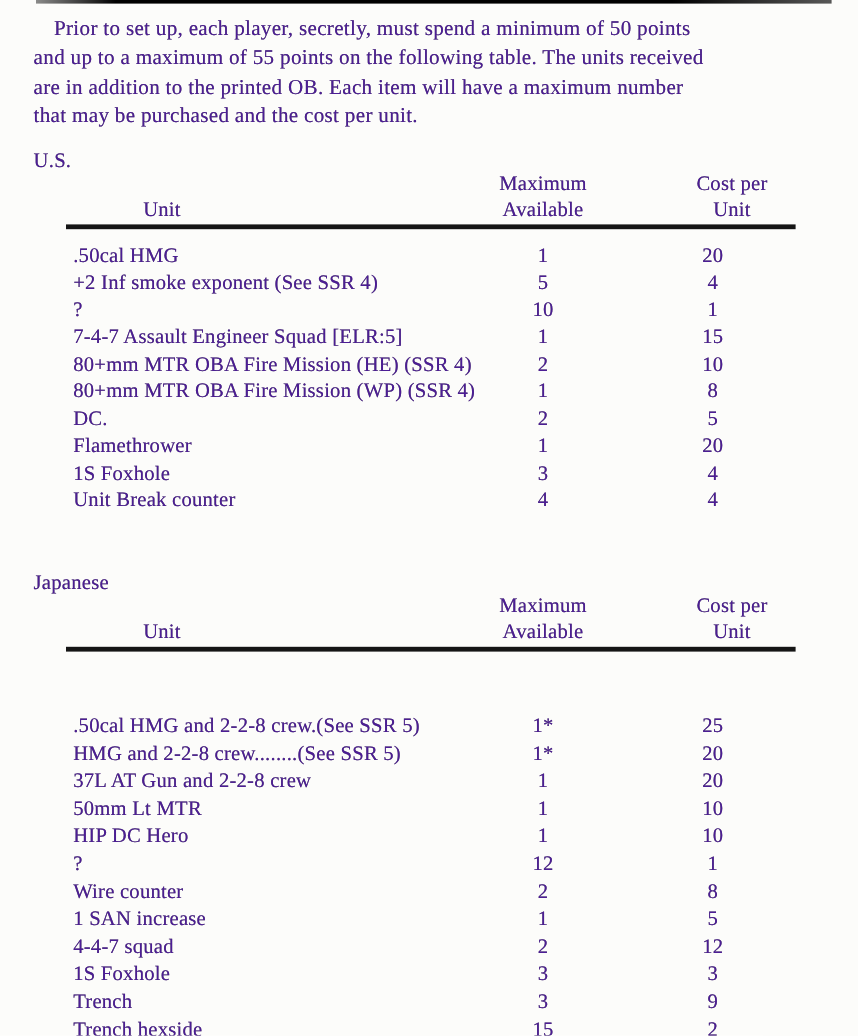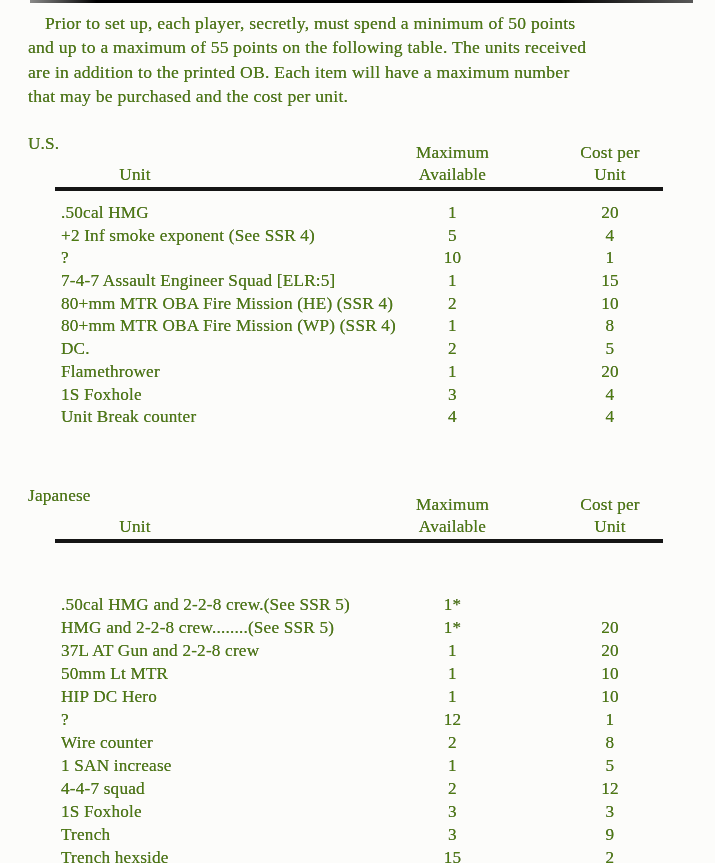--- a/index.html
+++ b/index.html
@@ -2,42 +2,42 @@
 <html><head>
 <meta charset="utf-8">
 <style>
   * { margin:0; padding:0; box-sizing:border-box; }
   html,body { width:715px; height:863px; }
   body { background:#ffffff; }
   .page {
     position:relative; width:715px; height:863px; overflow:hidden;
     background:#fcfcfa;
     font-family:"Liberation Serif","DejaVu Serif",serif;
-    color:#4d7c0f;
+    color:#4c1d95;
     text-shadow:0 0 0.5px rgba(25,25,25,0.65);
   }
   .scan-line {
     position:absolute; left:30px; top:0; width:663px; height:3px;
     background:linear-gradient(90deg, rgba(0,0,0,.45), #000 10%, #000 80%, rgba(0,0,0,.65));
   }
   .intro { position:absolute; left:28px; top:11px; font-size:17.6px; line-height:24.3px; letter-spacing:0.25px; white-space:nowrap; }
   .intro .l0 { padding-left:17px; }
-  .sec-label { position:absolute; left:28px; font-size:17.2px; line-height:22px; letter-spacing:0.2px;margin-top:10px; }
+  .sec-label { position:absolute; left:28px; font-size:17.2px; line-height:22px; letter-spacing:0.2px; }
   .hdr { position:absolute; font-size:17.2px; line-height:23px; text-align:center; letter-spacing:0.2px; }
   .hdr-unit1  { left:55px;  width:160px; }
   .hdr-max    { left:390px; width:125px; }
   .hdr-cost   { left:546px; width:128px; }
   .rule { position:absolute; left:55px; width:608px; height:4px; background:#151515; }
   .rows { position:absolute; left:0; width:715px; font-size:17.2px; letter-spacing:0.2px; }
   .trow { position:relative; }
   .rows-us .trow { height:22.7px; line-height:22.7px; }
   .rows-jp .trow { height:23px;   line-height:23px; }
   .c-unit { position:absolute; left:61px; white-space:nowrap; }
   .c-max  { position:absolute; left:390px; width:125px; text-align:center; }
-  .c-cost { position:absolute; left:546px; width:128px; text-align:center; }
+  .c-cost { position:absolute; left:530px; width:128px; text-align:center; }
 </style>
 </head>
 <body>
 
 <div class="page">
 
   <div class="scan-line"></div>
 
   <div class="intro">
     <div class="l0">Prior to set up, each player, secretly, must spend a minimum of 50 points</div>
@@ -112,20 +112,21 @@
   <div class="hdr hdr-cost" style="top:493px;">Cost per</div>
   <div class="hdr hdr-unit1" style="top:515px;">Unit</div>
   <div class="hdr hdr-max" style="top:515px;">Available</div>
   <div class="hdr hdr-cost" style="top:515px;">Unit</div>
   <div class="rule" style="top:539px;"></div>
 
   <div class="rows rows-jp" style="top:555px;margin-top:38px;">
       <div class="trow">
       <span class="c-unit">.50cal HMG and 2-2-8 crew.(See SSR 5)</span>
       <span class="c-max">1*</span>
+      <span class="c-cost">25</span>
     </div>
       <div class="trow">
       <span class="c-unit">HMG and 2-2-8 crew........(See SSR 5)</span>
       <span class="c-max">1*</span>
       <span class="c-cost">20</span>
     </div>
       <div class="trow">
       <span class="c-unit">37L AT Gun and 2-2-8 crew</span>
       <span class="c-max">1</span>
       <span class="c-cost">20</span>

